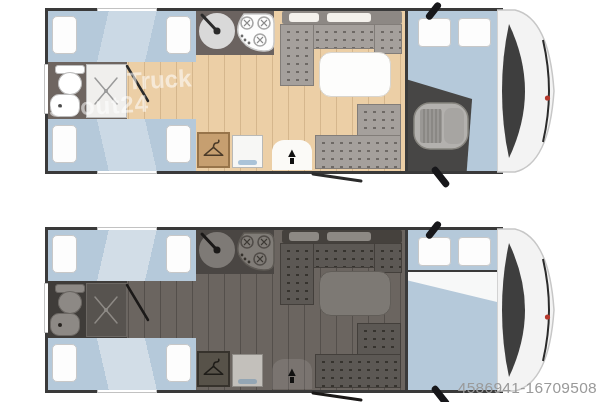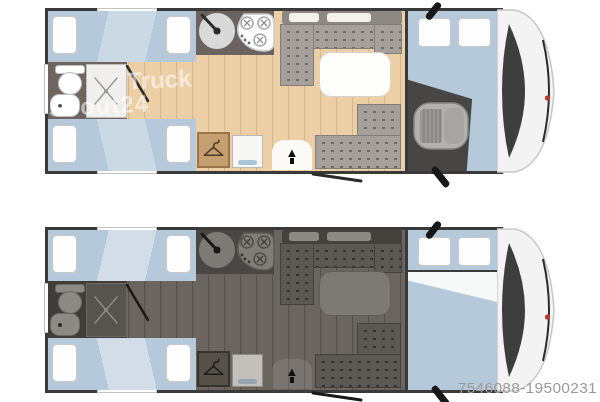--- a/index.html
+++ b/index.html
@@ -310,14 +310,14 @@
       <circle class="shdot" cx="61" cy="83" r="2"></circle>
       <line class="ink" x1="268" y1="166" x2="316" y2="173" stroke-width="3"></line>
     </svg>
   </div>
 
   <div class="watermark">
     <span class="wm1">Truck</span>
     <span class="wm2">Scout24</span>
   </div>
 
-  <div class="listing-id">7546088-19500231</div>
+  <div class="listing-id">4586941-16709508</div>
 </div>
 
 </body></html>

